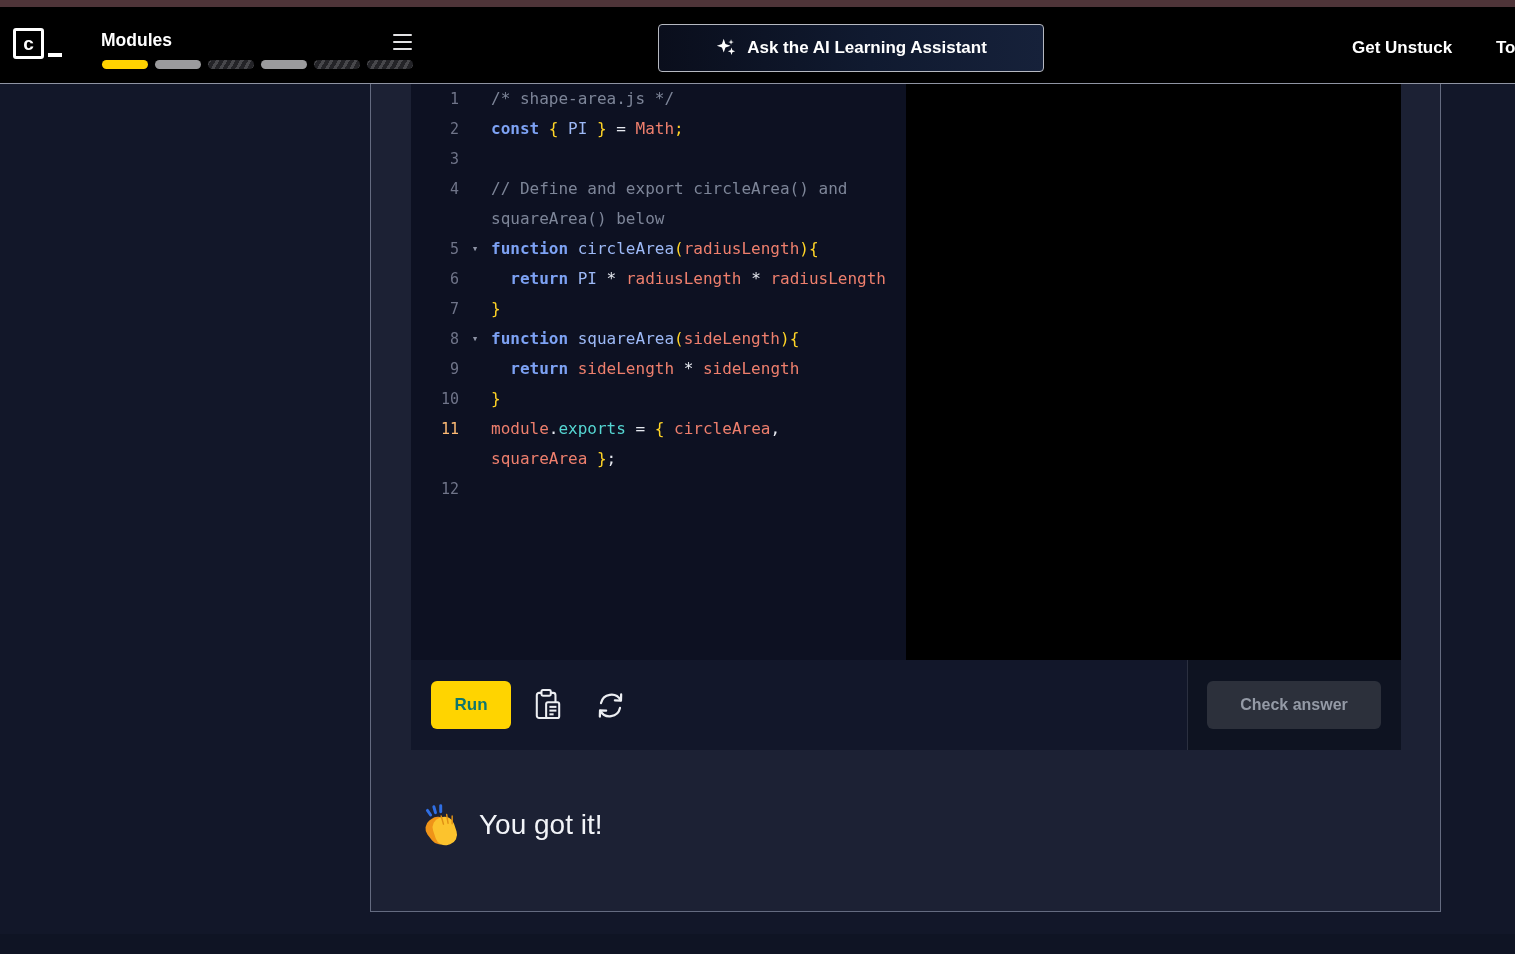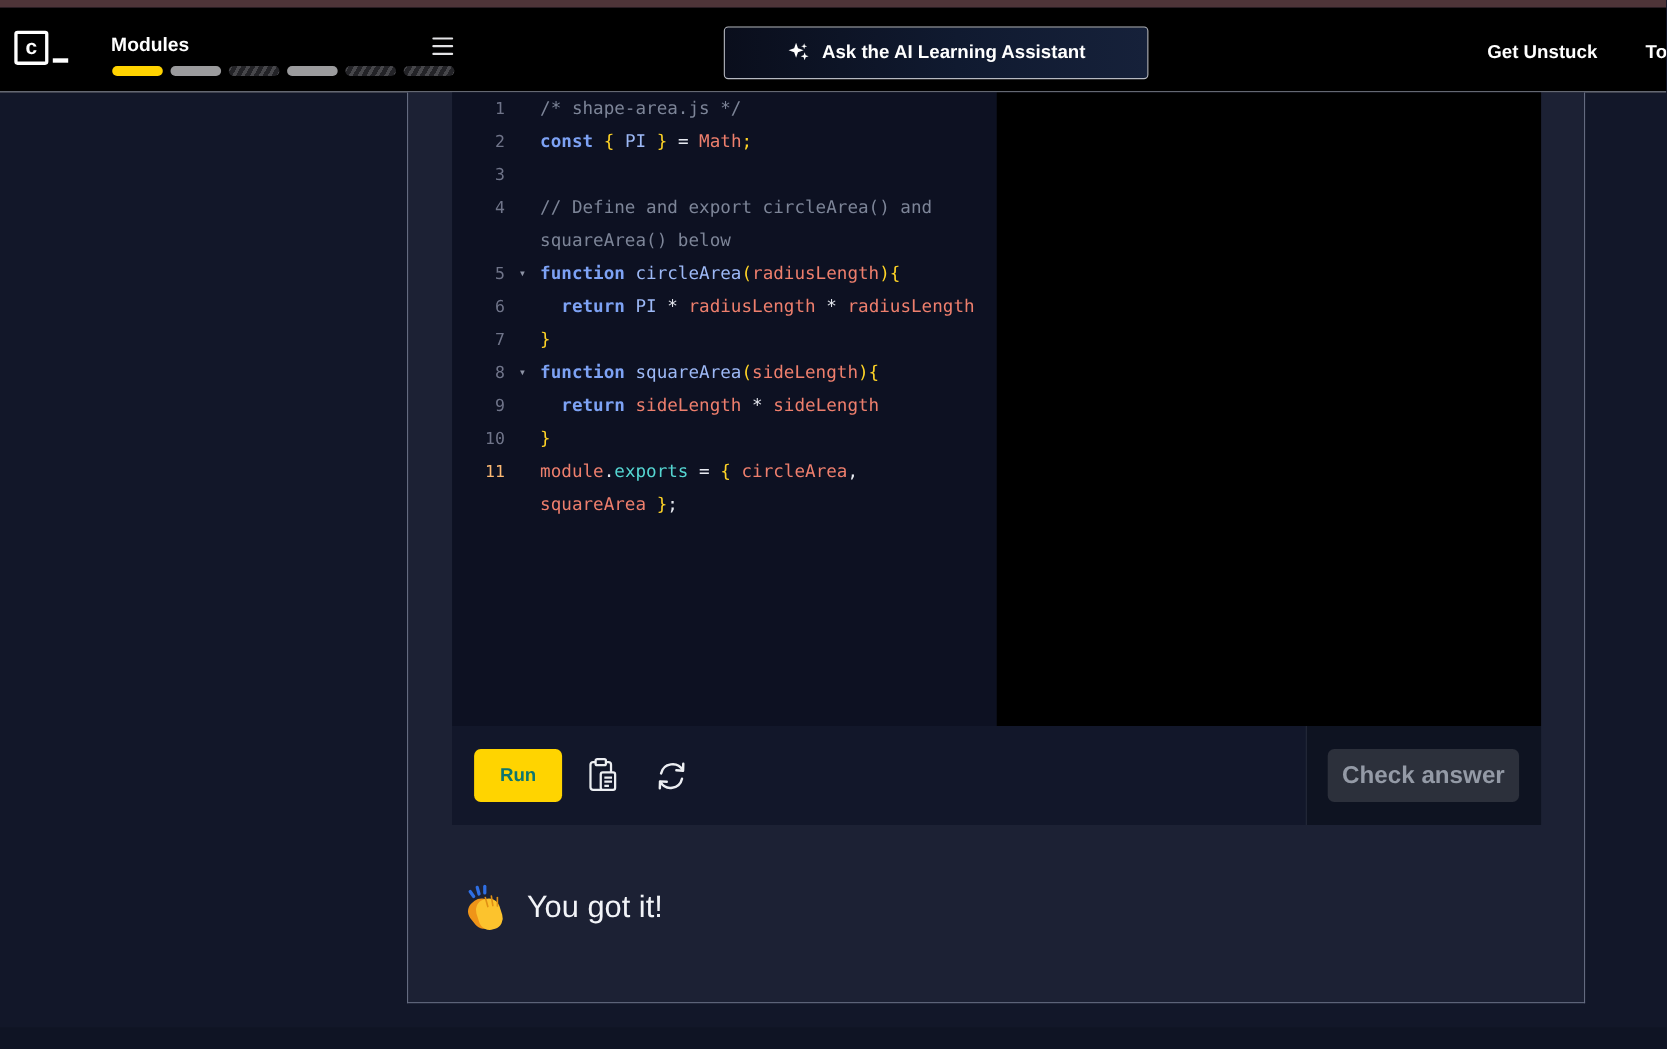--- a/index.html
+++ b/index.html
@@ -59,21 +59,21 @@
   .efooter-div{width:1px;height:90px;background:#2b3040;}
   .efooter-right{flex:1;height:90px;background:#0e1321;position:relative;}
   .run-btn{position:absolute;left:20px;top:21px;width:80px;height:48px;background:#ffd400;
            color:#0f766e;font-family:"Liberation Sans",sans-serif;font-size:17px;font-weight:700;
            border:none;border-radius:6px;cursor:pointer;}
   .icon-btn{position:absolute;top:24px;width:42px;height:42px;background:none;border:none;
             cursor:pointer;padding:0;display:flex;align-items:center;justify-content:center;}
   .icon-btn.copy{left:116px;}
   .icon-btn.reset{left:178px;}
   .check-btn{position:absolute;left:19px;top:21px;width:174px;height:48px;background:#2c303b;
-             color:#949aa6;font-family:"Liberation Sans",sans-serif;font-size:22px;font-weight:700;
+             color:#949aa6;font-family:"Liberation Sans",sans-serif;font-size:16px;font-weight:700;
              border:none;border-radius:6px;cursor:default;}
 
   
   .result{position:absolute;left:40px;top:666px;width:990px;height:162px;}
   .clap{position:absolute;left:10px;top:52px;width:44px;height:48px;}
   .result-msg{position:absolute;left:68px;top:60px;color:#f2f4f8;font-size:28px;font-weight:500;line-height:30px;}
 
   .bottom-strip{position:absolute;left:0;top:934px;width:1515px;height:20px;background:#0f1424;}
 </style>
 </head>
@@ -175,20 +175,25 @@
             </div>
             <div class="code-row">
               <div class="ln active">11</div>
               <div class="fold"></div>
               <div class="code-text"><span class="tok-id">module</span><span class="tok-op">.</span><span class="tok-prop">exports</span><span class="tok-op"> </span><span class="tok-op">=</span><span class="tok-op"> </span><span class="tok-punct">{</span><span class="tok-op"> </span><span class="tok-id">circleArea</span><span class="tok-op">,</span></div>
             </div>
             <div class="code-row">
               <div class="ln active"></div>
               <div class="fold"></div>
               <div class="code-text"><span class="tok-id">squareArea</span><span class="tok-op"> </span><span class="tok-punct">}</span><span class="tok-op">;</span></div>
+            </div>
+            <div class="code-row">
+              <div class="ln">12</div>
+              <div class="fold"></div>
+              <div class="code-text"></div>
             </div>
           </div>
       </div>
       <div class="output"></div>
     </div>
 
     <div class="efooter">
       <div class="efooter-left">
         <button class="run-btn">Run</button>
         <button class="icon-btn copy">

